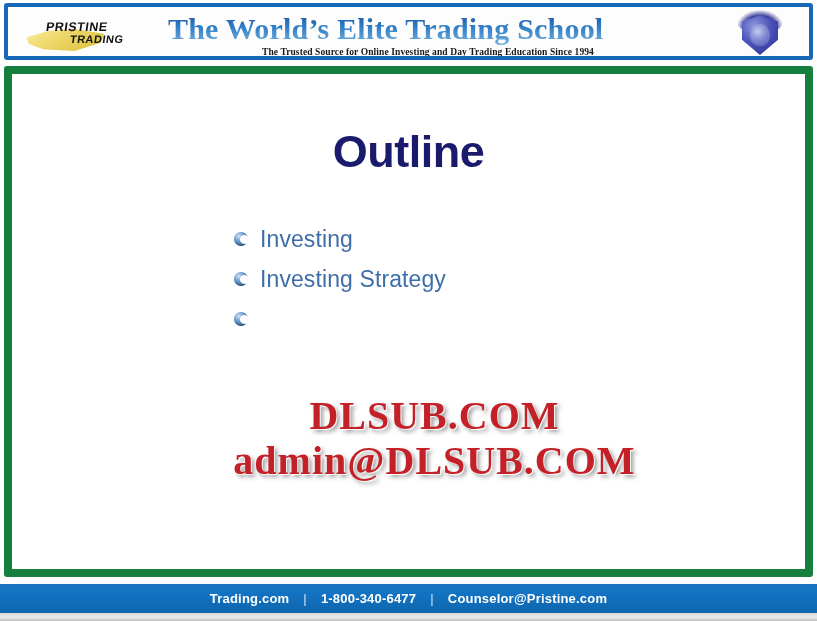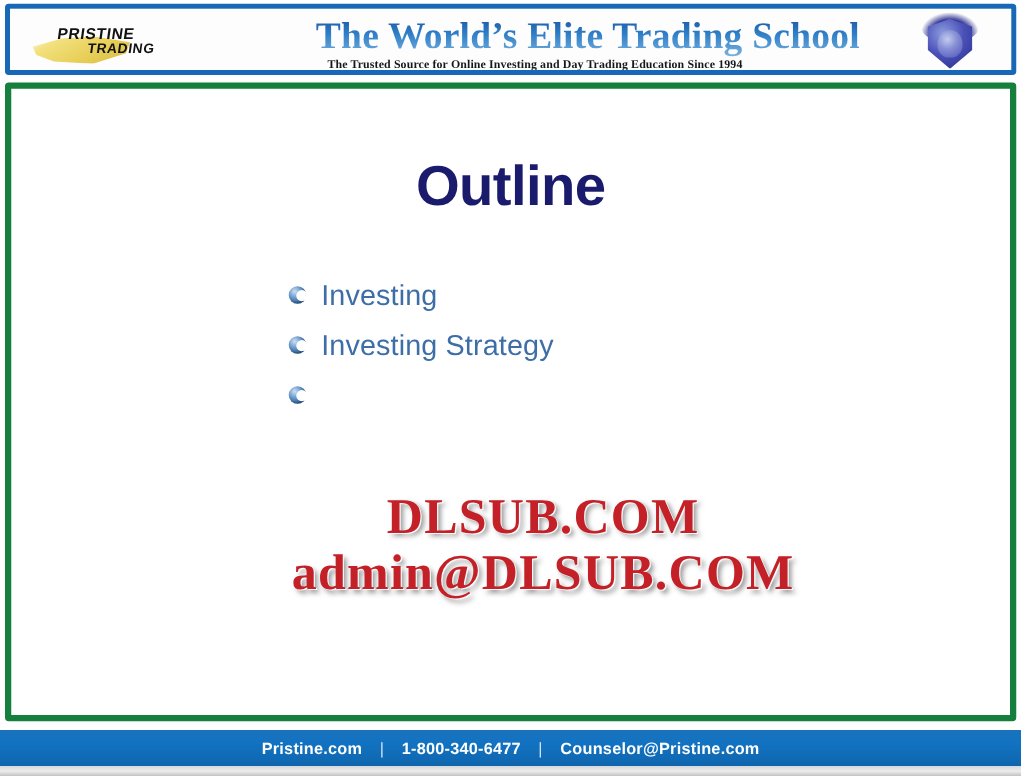--- a/index.html
+++ b/index.html
@@ -75,21 +75,21 @@
     left: 46px;
     top: 20px;
     font-size: 11px;
   }
 
   .header-title {
     position: absolute;
     left: 160px;
     top: 5px;
     width: 520px;
-    text-align: right;
+    text-align: left;
     font-family: "Liberation Serif", serif;
     font-weight: bold;
     font-size: 30px;
     line-height: 34px;
     letter-spacing: .2px;
     background: linear-gradient(180deg,#1a4f9c 0%, #2f7fc8 45%, #7db4de 100%);
     -webkit-background-clip: text;
     background-clip: text;
     color: transparent;
     white-space: nowrap;
@@ -140,21 +140,21 @@
   }
 
   
   .body-frame {
     position: absolute;
     left: 4px;
     top: 66px;
     width: 809px;
     height: 511px;
     box-sizing: border-box;
-    border: 5px solid #15803d;
+    border: 8px solid #15803d;
     border-radius: 3px;
     background: #ffffff;
     overflow: hidden;
   }
 
   .slide-title {
     position: absolute;
     left: 0;
     top: 54px;
     width: 100%;
@@ -319,21 +319,21 @@
 
     <div class="watermark">
       <span class="wm-line wm-line-1">DLSUB.COM</span>
       <span class="wm-line wm-line-2">admin@DLSUB.COM</span>
     </div>
 
   </div>
 
   <div class="footer">
     <div class="footer-inner">
-      <span>Pristine.com</span>
+      <span>Trading.com</span>
       <span class="footer-sep">|</span>
       <span>1-800-340-6477</span>
       <span class="footer-sep">|</span>
       <span>Counselor@Pristine.com</span>
     </div>
   </div>
 
   <div class="footer-strip"></div>
 
 </div>

